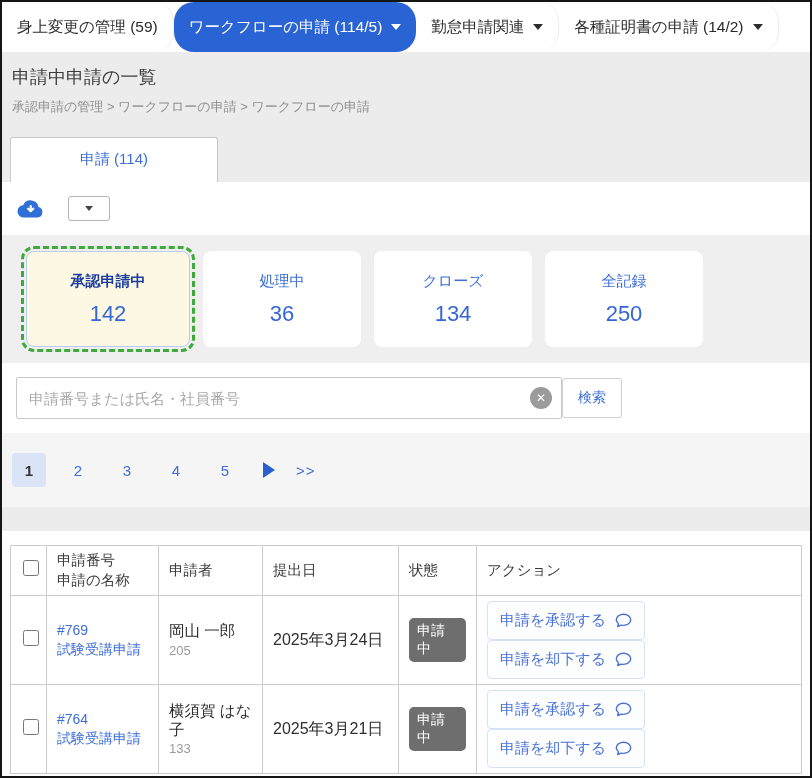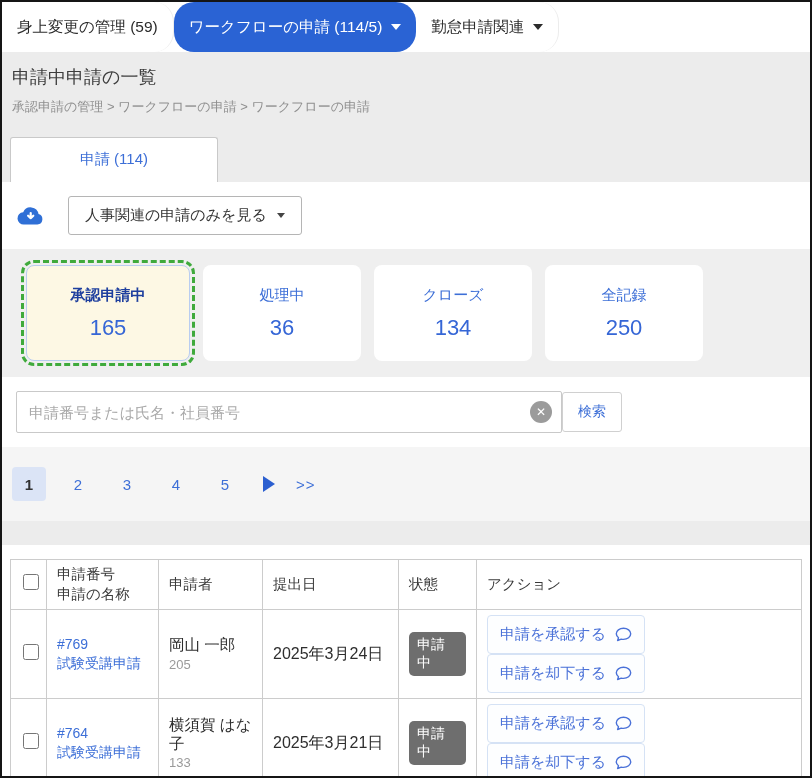--- a/index.html
+++ b/index.html
@@ -79,20 +79,24 @@
       <span>身上変更の管理 (59)</span>
     </div>
     <div class="nav-item active">
       <span>ワークフローの申請 (114/5)</span>
       <span class="caret"></span>
     </div>
     <div class="nav-item">
       <span>勤怠申請関連</span>
       <span class="caret"></span>
     </div>
+    <div class="nav-item">
+      <span>各種証明書の申請 (14/2)</span>
+      <span class="caret"></span>
+    </div>
   </div>
 
   <div class="page-header">
     <div class="page-title">申請中申請の一覧</div>
     <div class="breadcrumb">承認申請の管理 &gt; ワークフローの申請 &gt; ワークフローの申請</div>
   </div>
 
   <div class="tabstrip">
     <div class="tab active">申請 (114)</div>
   </div>
@@ -100,29 +104,28 @@
   <div class="toolbar">
     <button class="cloud-btn">
       <span style="display:flex;">
         <svg width="28" height="22" viewBox="0 0 28 22">
           <path d="M22.5 9.1A8 8 0 0 0 7.2 7.3 6.1 6.1 0 0 0 8 19.5h13.4a5.3 5.3 0 0 0 1.1-10.4z" fill="#2f6fd6"></path>
           <path d="M14.7 8v5.2M14.7 13.2l-2.6-2.5M14.7 13.2l2.6-2.5" stroke="#fff" stroke-width="2.2" stroke-linecap="round" stroke-linejoin="round" fill="none"></path>
         </svg>
       </span>
     </button>
     <button class="filter-btn">
-      <span>人事関連の申請のみを見る</span>
       <span class="caret"></span>
     </button>
   </div>
 
   <div class="cards">
     <div class="card selected">
       <div class="card-label">承認申請中</div>
-      <div class="card-value">165</div>
+      <div class="card-value">142</div>
     </div>
     <div class="card">
       <div class="card-label">処理中</div>
       <div class="card-value">36</div>
     </div>
     <div class="card">
       <div class="card-label">クローズ</div>
       <div class="card-value">134</div>
     </div>
     <div class="card">

